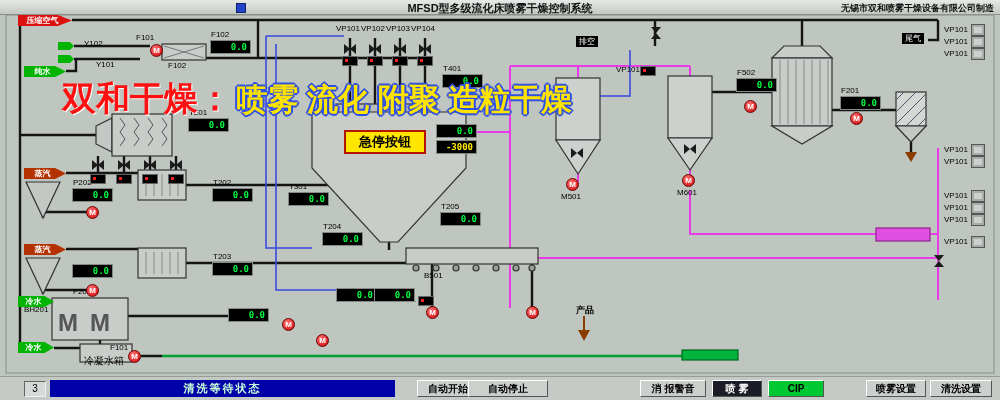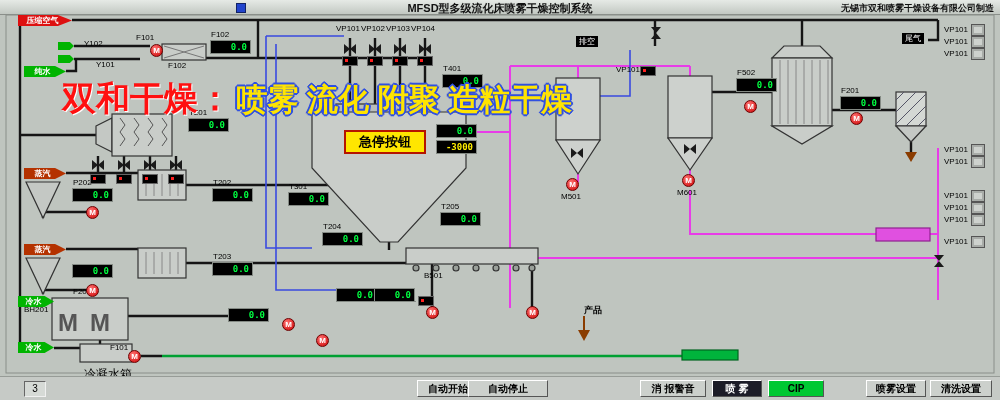--- a/index.html
+++ b/index.html
@@ -224,39 +224,40 @@
       <div class="tag" style="left: 944px; top: 192px;">VP101</div>
       <div class="vpbox" style="left: 971px; top: 190px;"></div>
       <div class="tag" style="left: 944px; top: 204px;">VP101</div>
       <div class="vpbox" style="left: 971px; top: 202px;"></div>
       <div class="tag" style="left: 944px; top: 216px;">VP101</div>
       <div class="vpbox" style="left: 971px; top: 214px;"></div>
       <div class="tag" style="left: 944px; top: 238px;">VP101</div>
       <div class="vpbox" style="left: 971px; top: 236px;"></div>
       <div class="dlabel" style="left: 576px; top: 36px;">排空</div>
       <div class="dlabel" style="left: 902px; top: 33px;">尾气</div>
-      <div class="plabel" style="left: 576px; top: 306px; font-weight: bold; font-size: 9px; margin-left: 8px;">产品</div>
-      <div class="plabel" style="left: 84px; top: 370px; font-size: 12px;">冷凝水箱</div>
+      <div class="plabel" style="left: 576px; top: 306px; font-weight: bold; font-size: 9px;">产品</div>
+      <div class="plabel" style="left: 84px; top: 356px; font-size: 10px;">冷凝水箱</div>
     </div>
 
   <div id="wm">
     <span class="brand">双和干燥：</span>
     <span class="slogan">喷雾 流化 附聚 造粒干燥</span>
   </div>
 
   <div id="estop">急停按钮</div>
 
   <div id="header">
     <span id="hdr-icon"></span>
     <div id="hdr-title">MFSD型多级流化床喷雾干燥控制系统</div>
     <div id="hdr-mfr">无锡市双和喷雾干燥设备有限公司制造</div>
   </div>
 
   <div id="bottombar">
     <div id="counter">3</div>
+    <div id="statusbar">清洗等待状态</div>
   <div class="cbtn gray" style="left: 400px; width: 62px; margin-left: 17px;">自动开始</div>
       <div class="cbtn gray" style="left: 468px; width: 80px;">自动停止</div>
       <div class="cbtn gray" style="left: 640px; width: 66px;">消 报警音</div>
       <div class="cbtn dark" style="left: 712px; width: 50px;">喷 雾</div>
       <div class="cbtn green" style="left: 768px; width: 56px;">CIP</div>
       <div class="cbtn gray" style="left: 866px; width: 60px;">喷雾设置</div>
       <div class="cbtn gray" style="left: 930px; width: 62px;">清洗设置</div>
     </div>
 
 </div>

